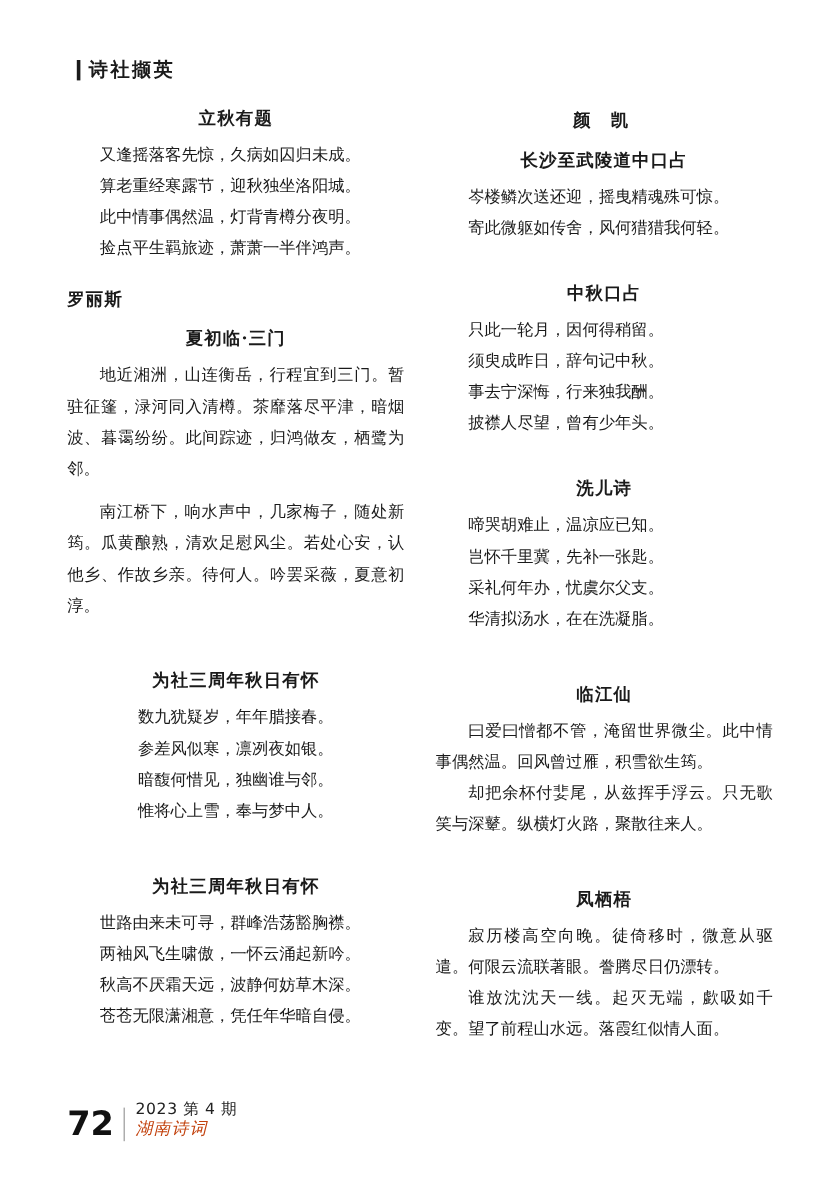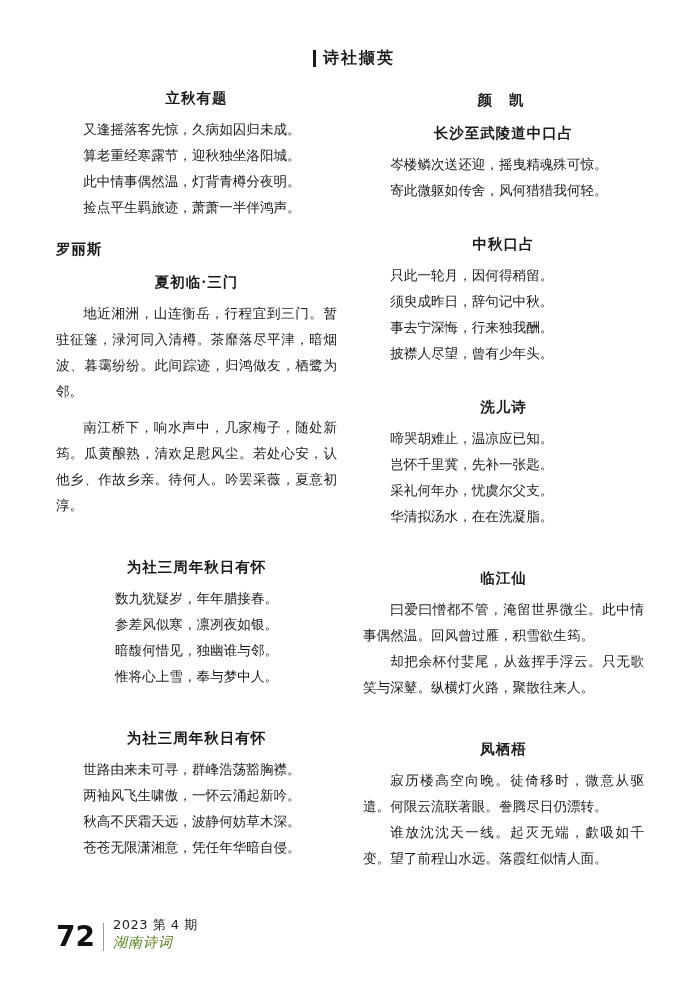--- a/index.html
+++ b/index.html
@@ -20,21 +20,20 @@
     left: 0; top: 0;
     width: 700px; height: 989px;
     box-sizing: border-box;
     padding: 40px 56px 0 56px;
   }
   
   .section-header {
     display: flex;
     align-items: center;
     margin: 8px 0 20px 8px;
-    justify-content: center;
   }
   .section-rule {
     width: 3px;
     height: 17px;
     background: #1a1a1a;
     margin-right: 7px;
   }
   .section-title {
     font-size: 16px;
     font-weight: bold;
@@ -115,24 +114,24 @@
     line-height: 1.25;
   }
   .footer-issue {
     font-size: 13px;
     font-family: "DejaVu Sans", "Liberation Sans", sans-serif;
     letter-spacing: 0.5px;
     color: #222;
   }
   .footer-journal {
     font-size: 14px;
-    color: #4d7c0f;
+    color: #c2410c;
     font-style: italic;
     letter-spacing: 1px;
-    font-family: Liberation Sans, sans-serif;
+    font-family: Liberation Mono, monospace;
   }
 </style>
 </head>
 <body>
 
 <div class="page">
 
   <div class="section-header">
     <div class="section-rule"></div>
     <div class="section-title">诗社撷英</div>

